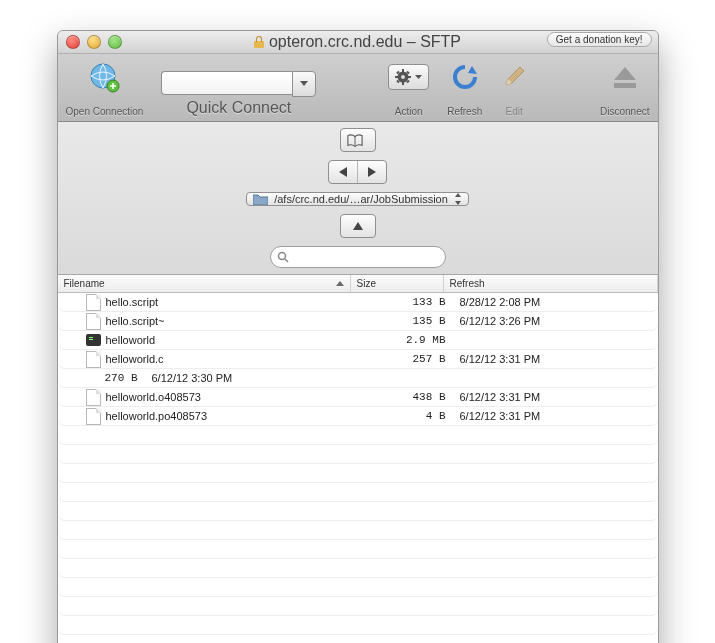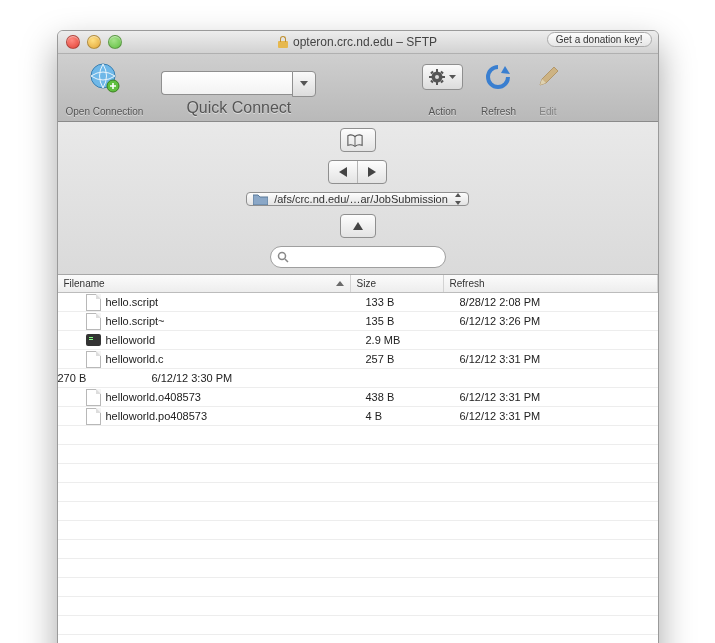--- a/index.html
+++ b/index.html
@@ -37,21 +37,21 @@
     width: 12px; height: 12px; border-radius: 50%;
     border: 1px solid rgba(0,0,0,0.25);
     box-shadow: inset 0 1px 1px rgba(255,255,255,0.5);
   }
   .light.red { background: radial-gradient(circle at 40% 35%, #ff8a80, #e24035); }
   .light.yellow { background: radial-gradient(circle at 40% 35%, #ffe082, #e2a535); }
   .light.green { background: radial-gradient(circle at 40% 35%, #a5e28a, #5fbf3f); }
   .title-center {
     position: absolute; left: 0; right: 0;
     text-align: center;
-    font-size: 12px;
+    font-size: 16px;
     color: #444;
     pointer-events: none;
     display: flex; justify-content: center; align-items: center; gap: 5px;
   }
   .lock-small {
     width: 10px; height: 12px; display:inline-block; position: relative;
   }
   .lock-small::before {
     content:""; position:absolute; bottom:0; left:0; width:10px; height:7px;
     background:#e6b84f; border-radius:1px;
@@ -175,23 +175,24 @@
   
   .filelist {
     height: 350px;
     background:#fff;
     overflow:auto;
   }
   .row {
     display:flex; height:18px; align-items:center;
     font-size:11px; color:#222;
     border-bottom:1px solid #ededed;
+    border-radius:7px;
   }
   .cell-name { width:280px; padding-left:28px; display:flex; align-items:center; gap:5px;}
-  .cell-size { width:80px; text-align:left; padding-right:8px;}
+  .cell-size { width:80px; text-align:right; padding-right:8px;font-family:Liberation Mono, monospace;}
   .cell-mod  { flex:1; padding-left:6px;}
   .file-icon {
     width:13px; height:15px; background:#fff;
     border:1px solid #b8b8b8;
     position:relative; flex-shrink:0;
   }
   .file-icon::after{
     content:""; position:absolute; right:-1px; top:-1px;
     border-top:5px solid #f5f5f5; border-left:5px solid #ddd;
   }
@@ -308,20 +309,29 @@
         <svg width="28" height="28" viewBox="0 0 28 28">
           <path d="M6 22 L8 16 L20 4 L24 8 L12 20 Z" fill="#d2a24a" stroke="#a07020"></path>
           <path d="M6 22 L8 16 L12 20 Z" fill="#f3dca0"></path>
         </svg>
       </div>
       <span>Edit</span>
     </div>
 
     <div class="spacer"></div>
 
+    <div class="tool">
+      <div class="iconbox">
+        <svg width="30" height="28" viewBox="0 0 30 28">
+          <path d="M15 4 L26 17 H4 Z" fill="#9a9a9a"></path>
+          <rect x="4" y="20" width="22" height="5" fill="#9a9a9a"></rect>
+        </svg>
+      </div>
+      <span>Disconnect</span>
+    </div>
   </div>
 
   <div class="pathbar">
     <div class="seg" style="width:34px;">
       <button>
         <svg width="18" height="13" viewBox="0 0 18 13">
           <path d="M1 1 Q5 -1 9 2 Q13 -1 17 1 V12 Q13 10 9 13 Q5 10 1 12 Z" fill="none" stroke="#555" stroke-width="1.2"></path>
           <line x1="9" y1="2" x2="9" y2="12" stroke="#555"></line>
         </svg>
       </button>

